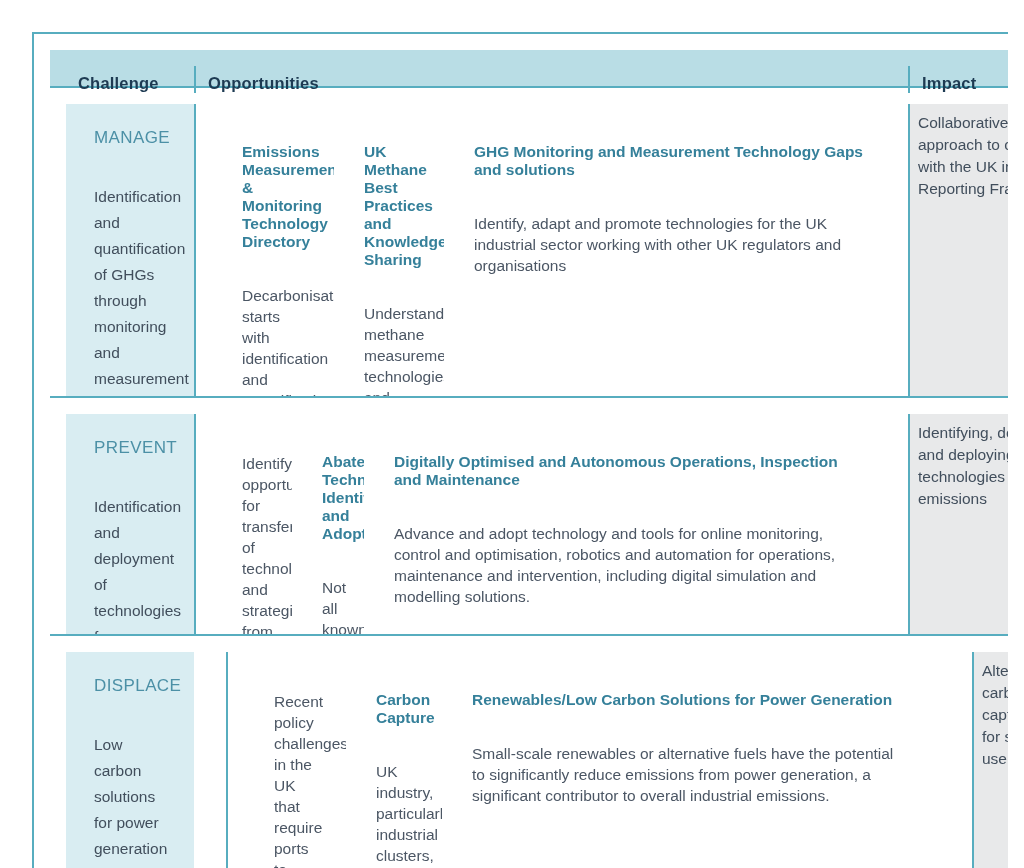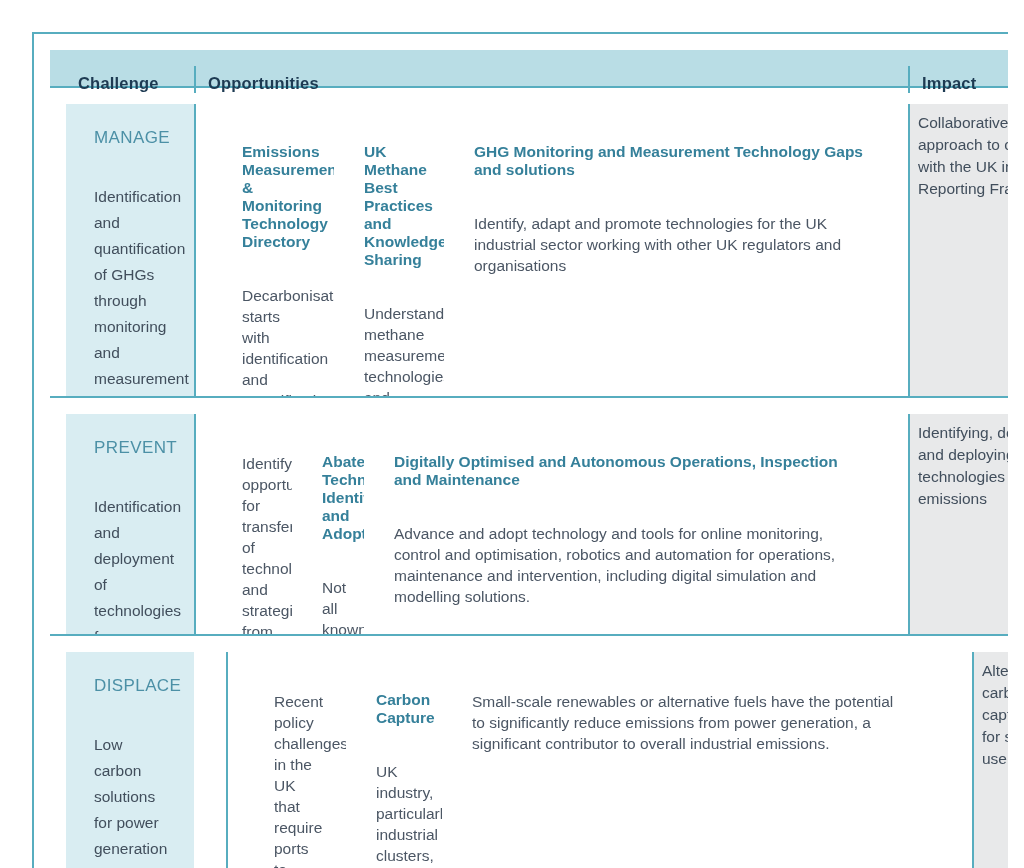--- a/index.html
+++ b/index.html
@@ -163,19 +163,20 @@
     </div>
     <div class="opps-cell">
       <div class="opp opp-0">
         <div class="opp-desc">Recent policy challenges in the UK that require ports to provide shore-side power to docked vessels as a way of mitigating emissions. The challenge exists to develop solutions to support portside decarbonisation.</div>
       </div>
       <div class="opp opp-1">
         <div class="opp-title">Carbon Capture</div>
         <div class="opp-desc">UK industry, particularly industrial clusters, produce significant CO₂ emissions. Identification of opportunities to capture carbon at source for alternative uses or for local storage has the potential to reduce existing emissions.</div>
       </div>
       <div class="opp opp-2">
+        <div class="opp-title">Renewables/Low Carbon Solutions for Power Generation</div>
         <div class="opp-desc">Small-scale renewables or alternative fuels have the potential to significantly reduce emissions from power generation, a significant contributor to overall industrial emissions.</div>
       </div>
     </div>
     <div class="impact-cell">Alternative lower carbon power and capture of emissions for storage or alternate use.</div>
   </div>
 
 </div>
 
 </body></html>

